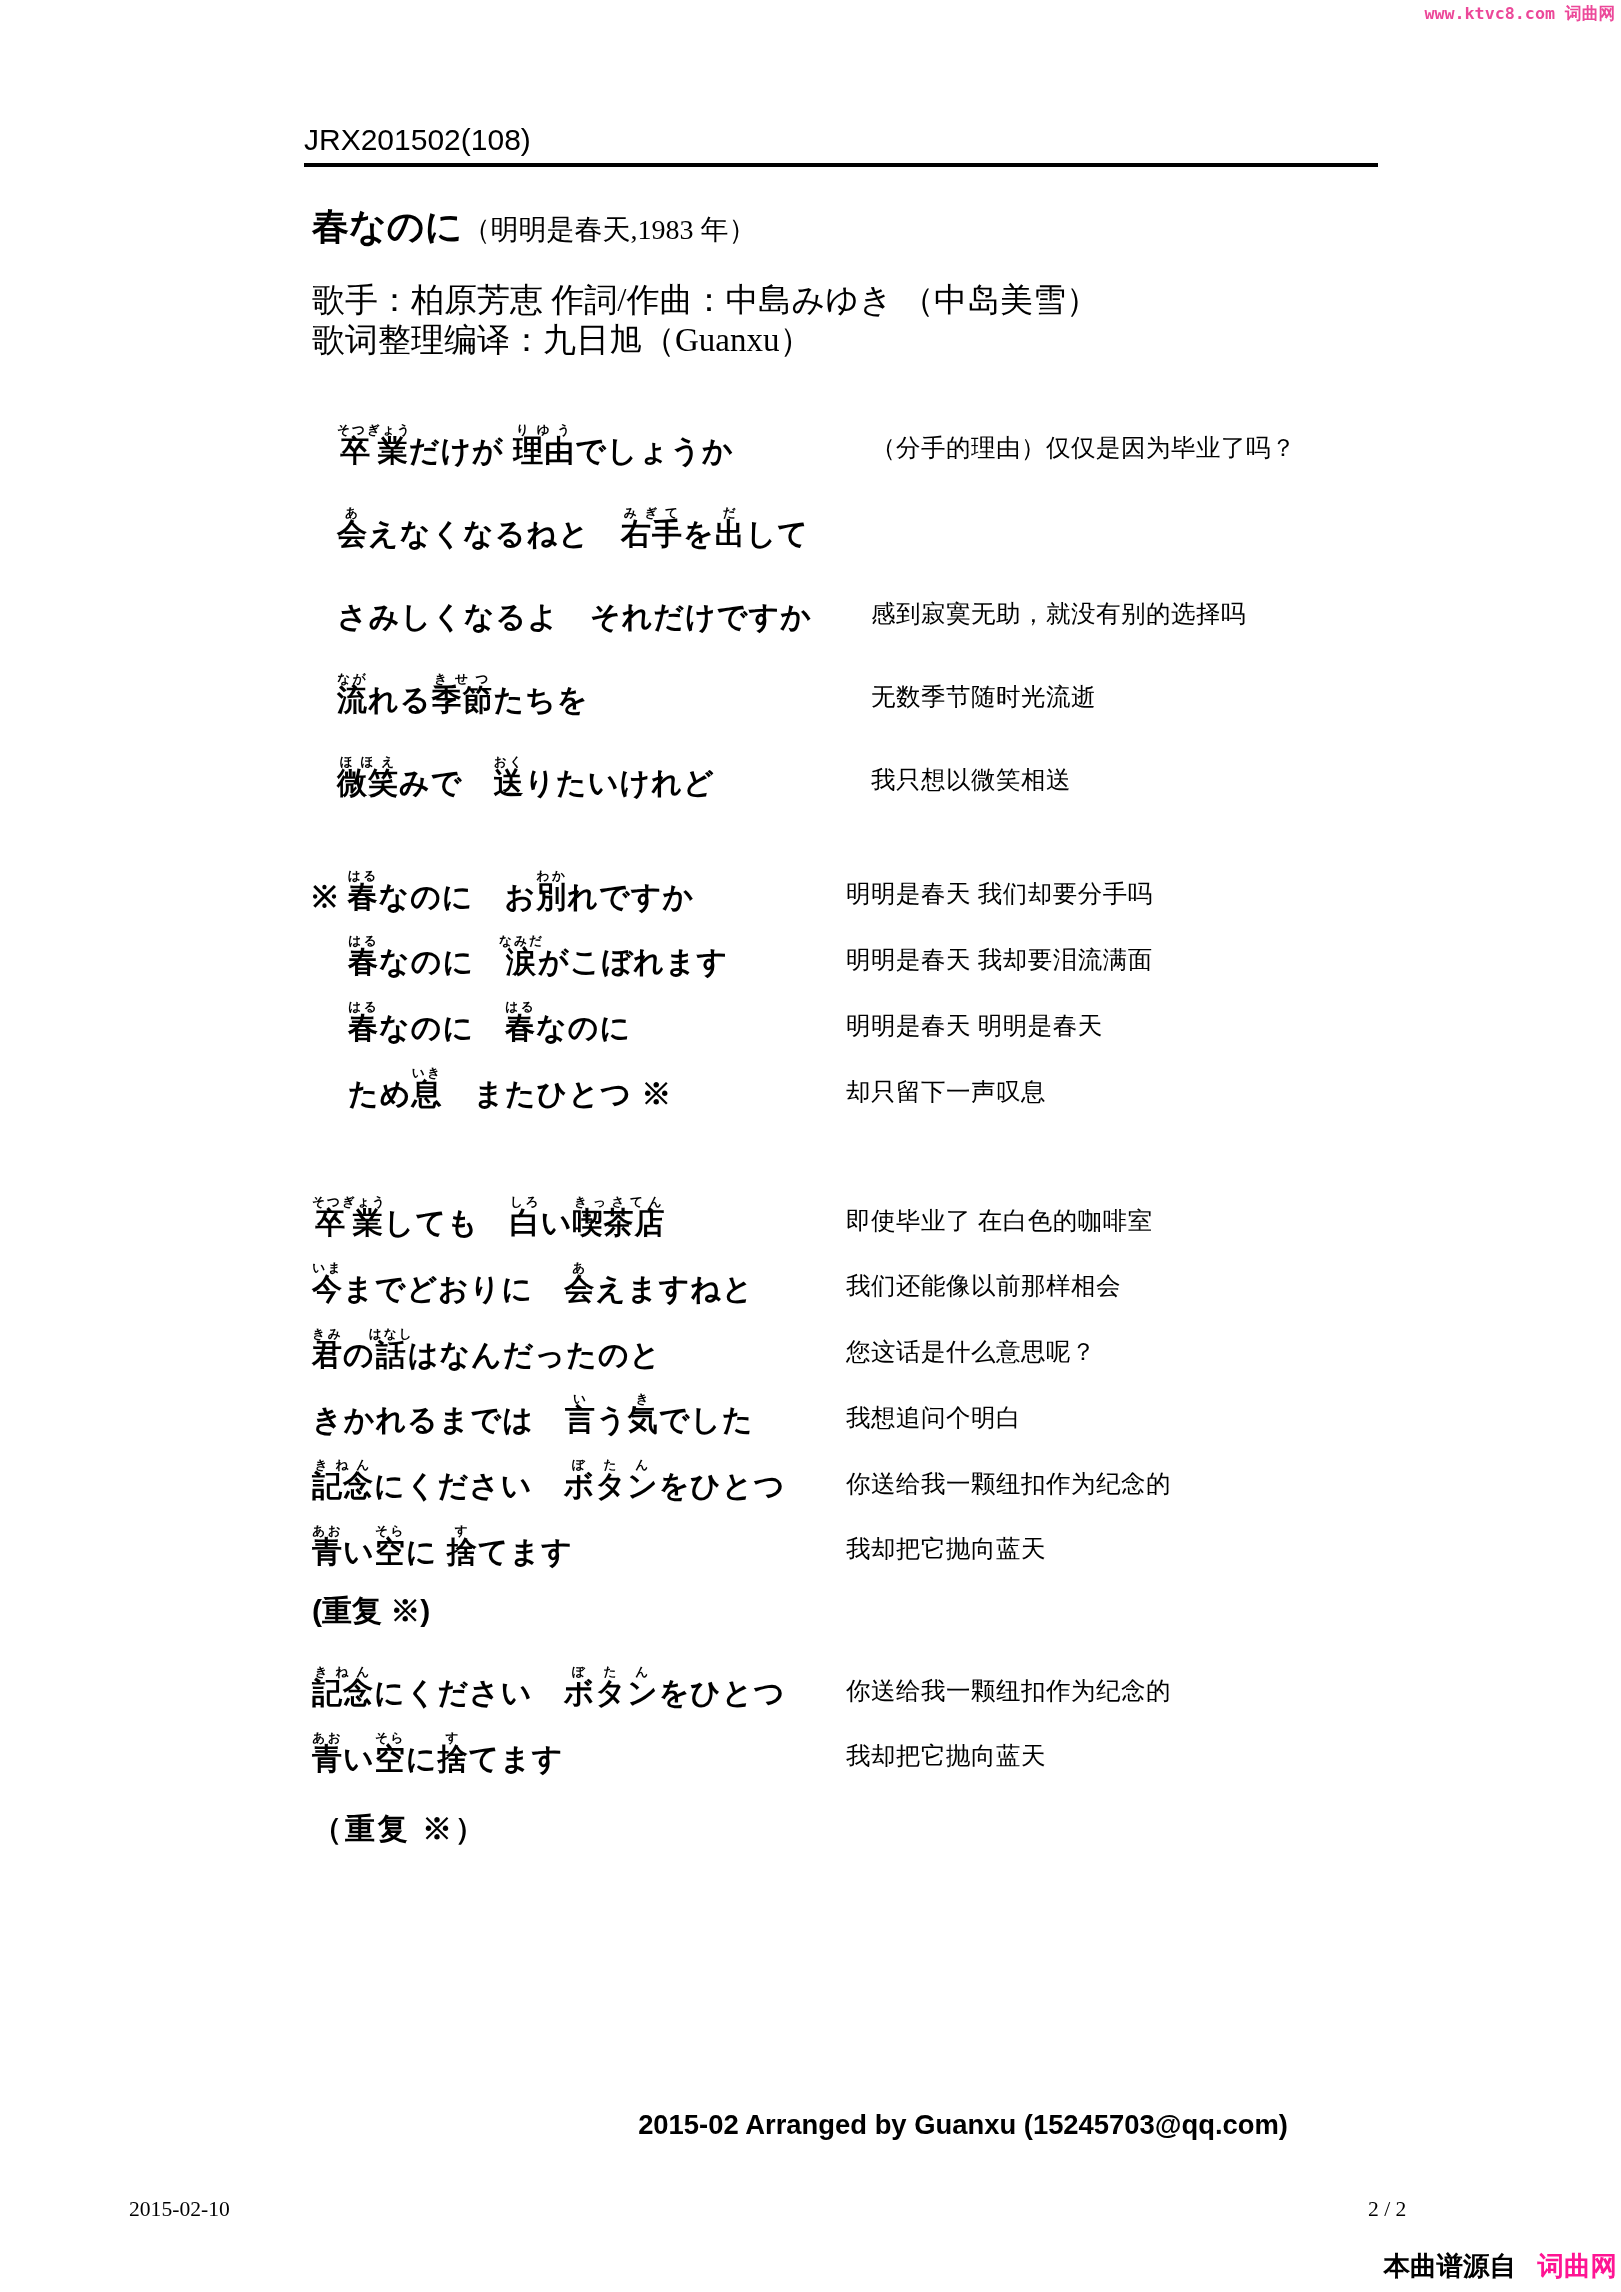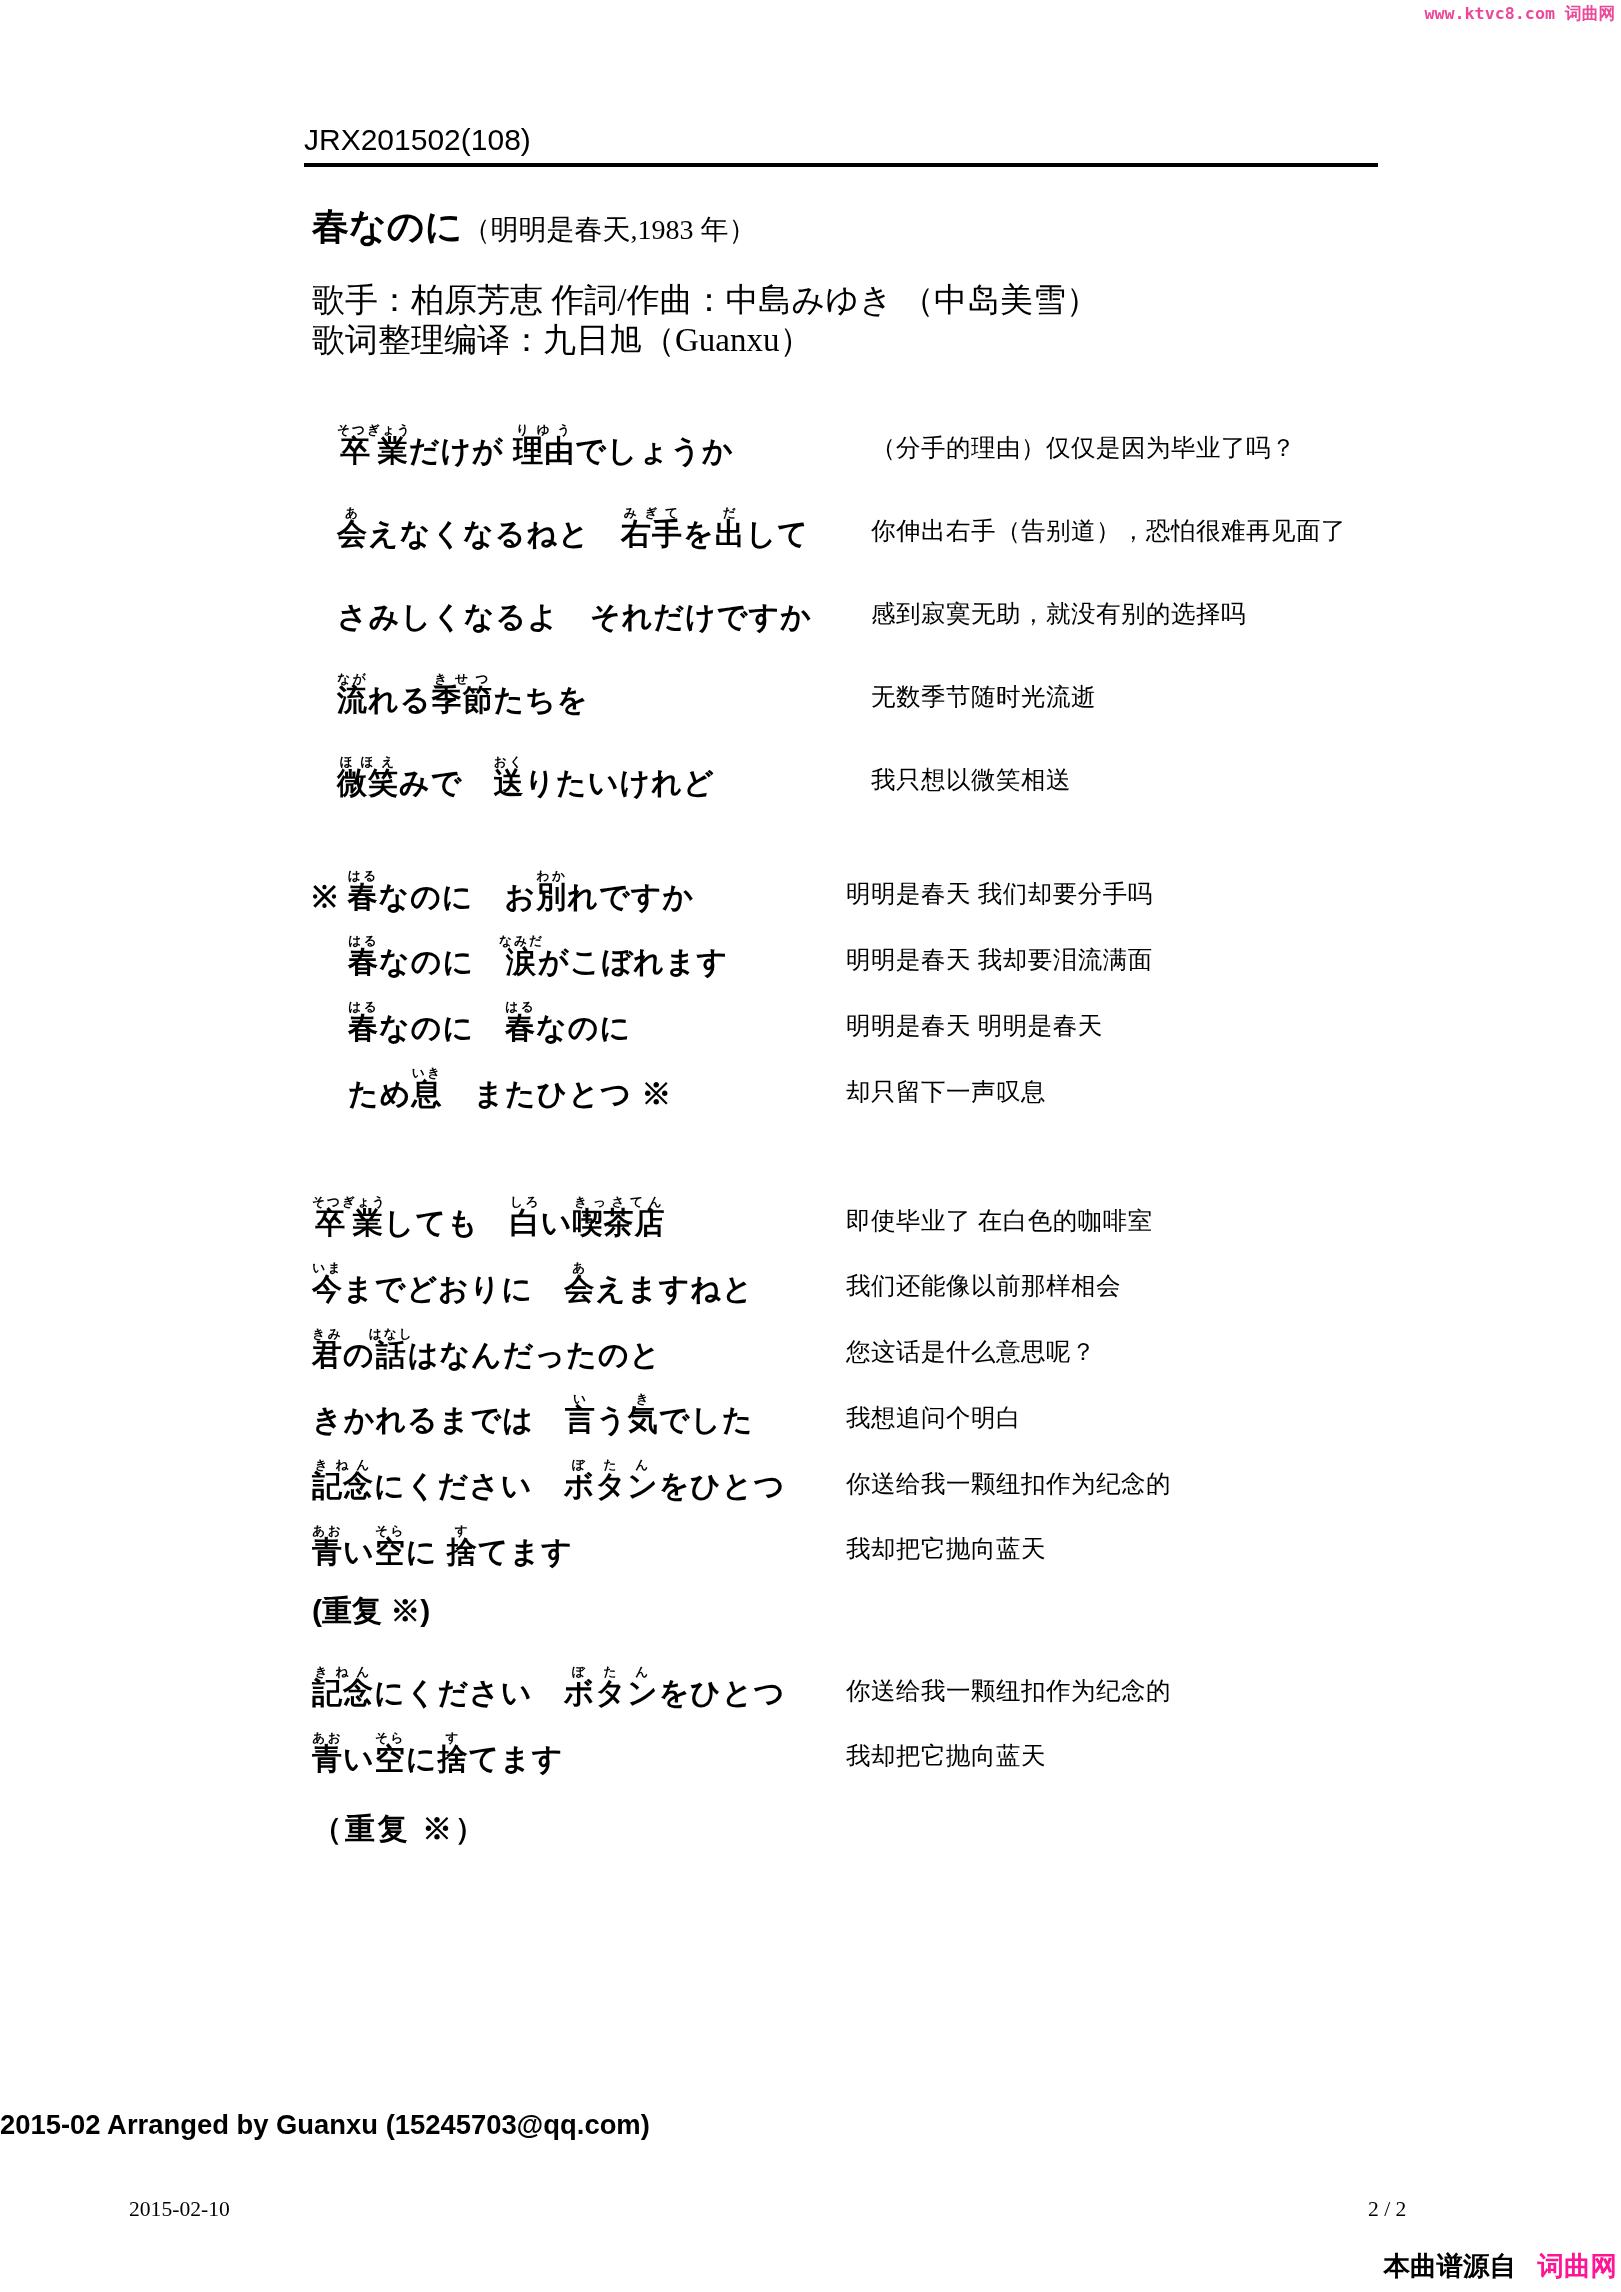--- a/index.html
+++ b/index.html
@@ -41,21 +41,21 @@
   }
   .line.indented .jp { padding-left:36px; }
   .s-verse1 .line { margin-bottom:28px;margin-left:25px; }
   .s-chorus .line, .s-verse2 .line, .s-repeat .line { margin-bottom:10.8px; }
   .s-chorus { margin-top:59px; }
   .s-verse2 { margin-top:74px; }
   .marker { font-size:30px; font-weight:bold; line-height:43px; }
   .marker.m1 { margin-top:17.6px; margin-bottom:25.5px; }
   .marker.m2 { margin-top:29px; letter-spacing:2.9px; }
   .footer-line {
-    position:absolute; top:2109px; left:0; width:1288px; text-align:left;
+    position:absolute; top:2109px; left:0; width:1288px; text-align:right;
     font-size:27.4px; font-weight:600;
   }
   .page-date {
     position:absolute; top:2197px; left:129px;
     font-family:"Liberation Serif", serif; font-size:21.6px;
   }
   .page-num {
     position:absolute; top:2197px; left:1368px;
     font-family:"Liberation Serif", serif; font-size:21.6px;
   }
@@ -81,21 +81,20 @@
 </div>
 
 <div class="lyrics">
     <div class="section s-verse1">
       <div class="line">
         <span class="jp"><ruby>卒業<rt>そつぎょう</rt></ruby>だけが <ruby>理由<rt>りゆう</rt></ruby>でしょうか</span>
         <span class="cn">（分手的理由）仅仅是因为毕业了吗？</span>
       </div>
       <div class="line">
         <span class="jp"><ruby>会<rt>あ</rt></ruby>えなくなるねと　<ruby>右手<rt>みぎて</rt></ruby>を<ruby>出<rt>だ</rt></ruby>して</span>
-        <span class="cn">你伸出右手（告别道），恐怕很难再见面了</span>
       </div>
       <div class="line">
         <span class="jp">さみしくなるよ　それだけですか</span>
         <span class="cn">感到寂寞无助，就没有别的选择吗</span>
       </div>
       <div class="line">
         <span class="jp"><ruby>流<rt>なが</rt></ruby>れる<ruby>季節<rt>きせつ</rt></ruby>たちを</span>
         <span class="cn">无数季节随时光流逝</span>
       </div>
       <div class="line">

